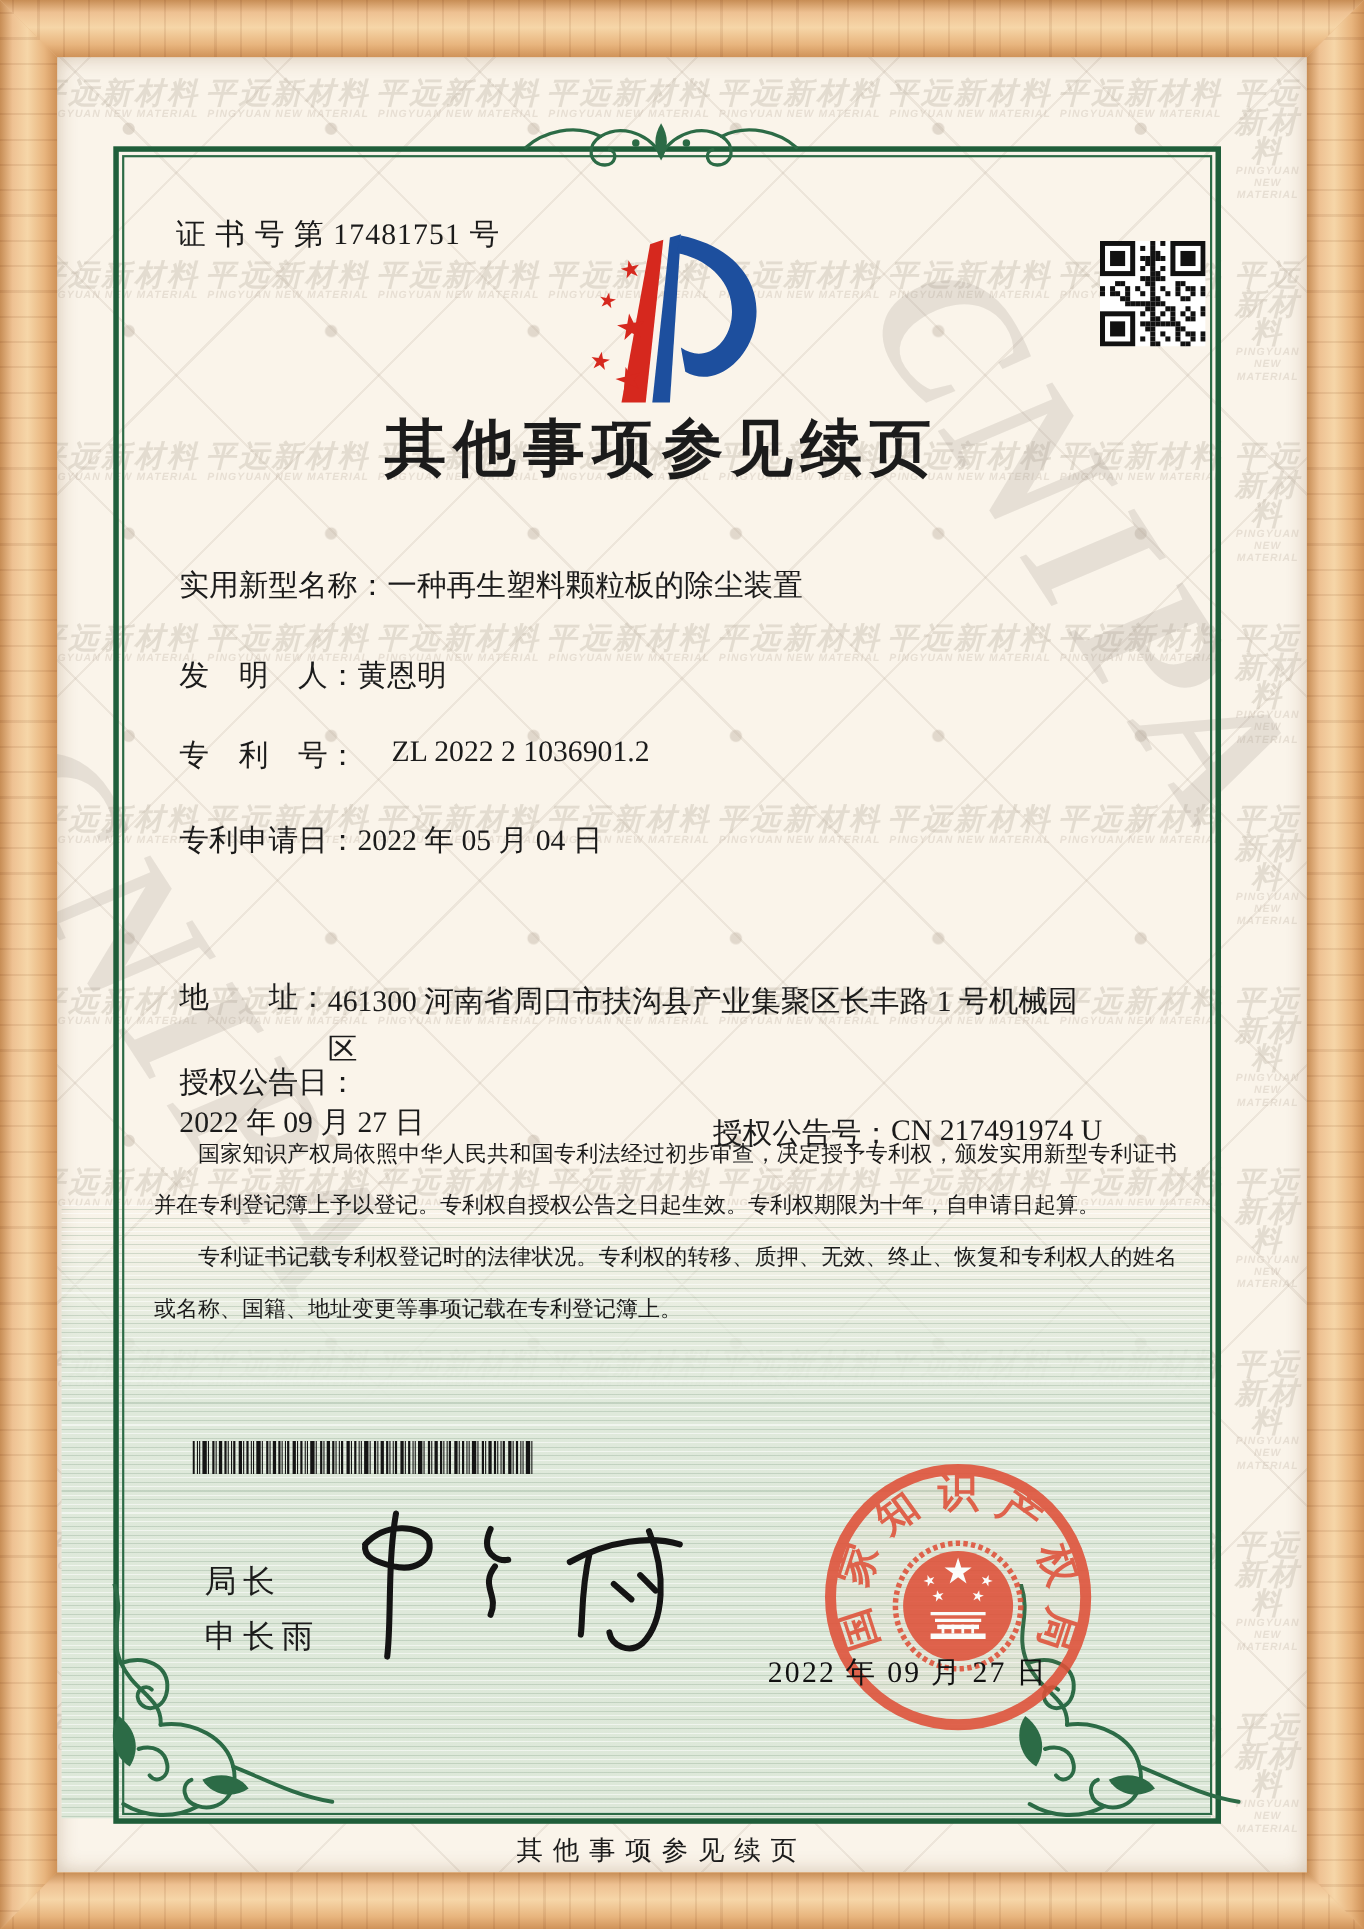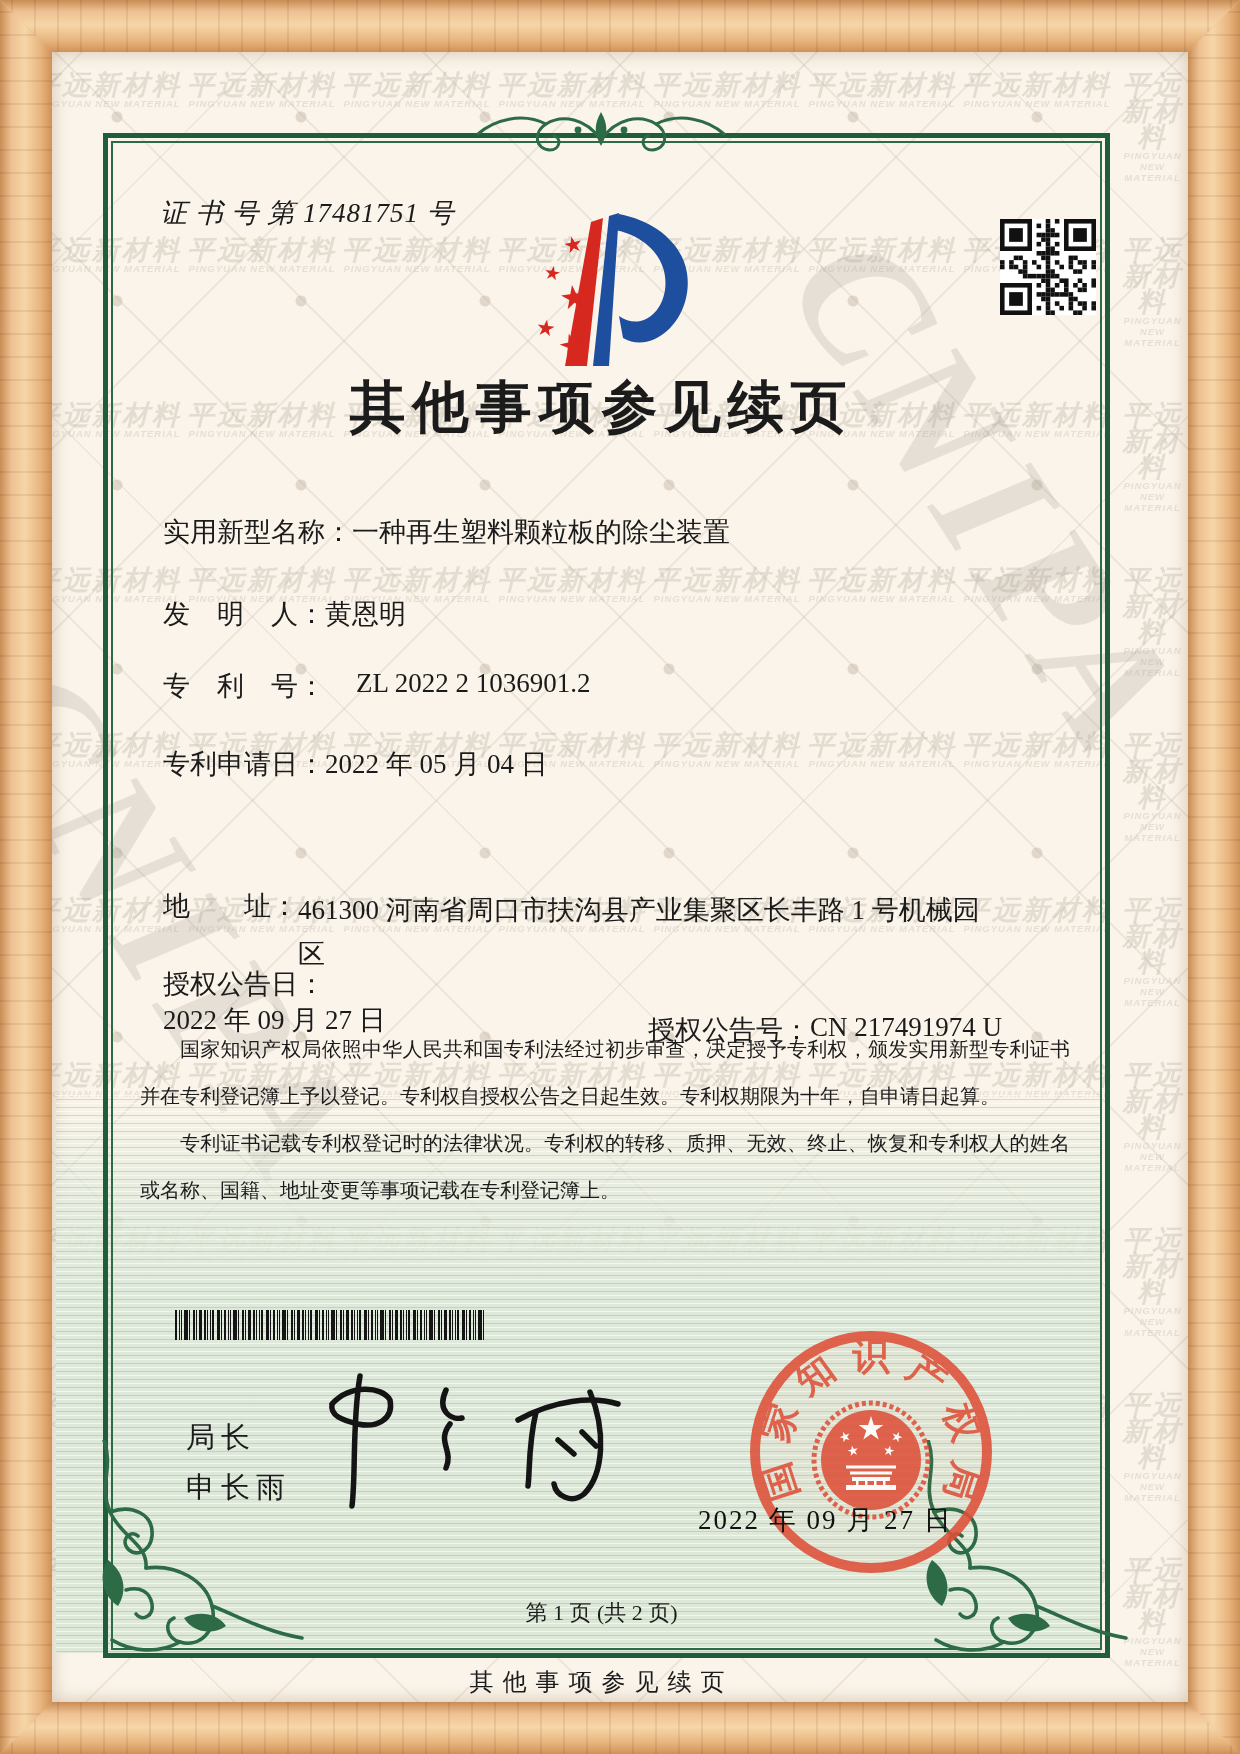--- a/index.html
+++ b/index.html
@@ -40,21 +40,21 @@
   
   .guilloche{position:absolute;z-index:3;left:56px;top:1095px;width:1045px;height:558px;
      background:
       repeating-linear-gradient(to bottom,rgba(255,255,255,.55) 0 1px,rgba(0,0,0,0) 1px 4px,rgba(128,158,132,.30) 4px 5px,rgba(0,0,0,0) 5px 8px),
       linear-gradient(to bottom,rgba(222,233,219,0) 0,rgba(222,233,219,.75) 110px,#dfe9db 190px,#dde8d9 100%);}
   
   .gborder{position:absolute;z-index:5;left:103px;top:133px;width:997px;height:1515px;
      border:5px solid #1f5e3a;}
   .gborder::after{content:"";position:absolute;inset:3px;border:2px solid #2c6b46;}
   
-  .certnum{z-index:10;left:160px;top:195px;font-size:27px;letter-spacing:1px;font-style:italic;}
+  .certnum{z-index:10;left:160px;top:195px;font-size:27px;letter-spacing:1px;}
   .title{z-index:10;left:103px;top:370px;width:997px;text-align:center;font-size:56px;font-weight:bold;letter-spacing:7px;}
   .frow{z-index:10;left:163px;font-size:27px;display:flex;}
   .flabel{white-space:nowrap;}
   .fvalue{white-space:nowrap;}
   .fvalue.wrap{white-space:normal;width:700px;line-height:44px;}
   .grantrow{z-index:10;font-size:27px;white-space:nowrap;display:flex;}
   .paras{z-index:10;left:140px;top:1026px;width:930px;font-size:20px;line-height:47px;text-align:justify;}
   .paras p{margin:0;text-indent:2em;}
   .signer{z-index:10;left:186px;font-family:"Liberation Sans","DejaVu Sans",sans-serif;font-size:29px;letter-spacing:6px;}
   .pageinfo{z-index:10;left:103px;top:1598px;width:997px;text-align:center;font-size:22px;}
@@ -779,20 +779,19 @@
       <g fill="#fff">
           <rect x="110" y="150" width="2.5" height="8"></rect>
           <rect x="119" y="150" width="2.5" height="8"></rect>
           <rect x="128" y="150" width="2.5" height="8"></rect>
           <rect x="137" y="150" width="2.5" height="8"></rect>
         </g>
     </g>
   </svg>
   <div class="abs sealdate">2022 年 09 月 27 日</div>
 
-  <div class="abs pageinfo">第 1 页 (共 2 页)</div>
   <div class="abs footnote">其他事项参见续页</div>
 
   <div class="frame f-top"></div>
   <div class="frame f-bottom"></div>
   <div class="frame f-left"></div>
   <div class="frame f-right"></div>
 </div>
 
 </body></html>

